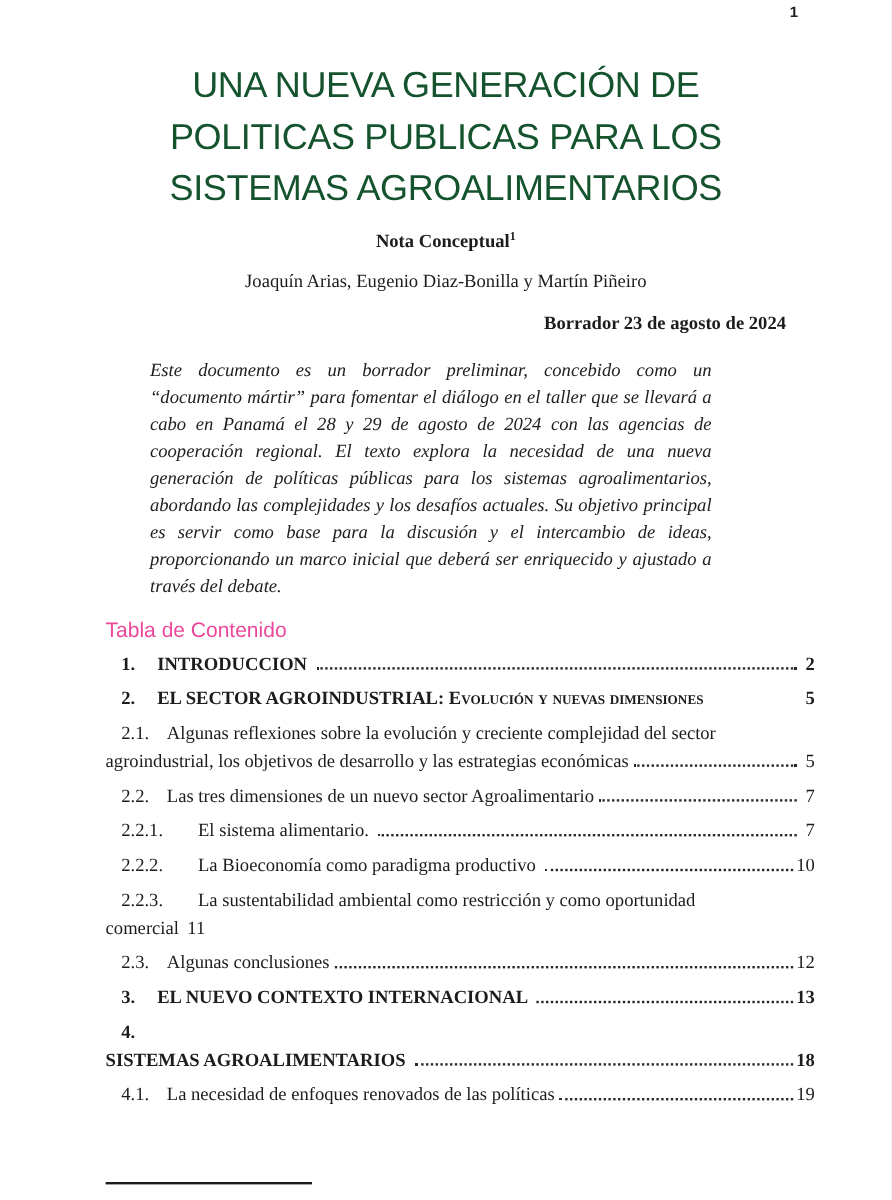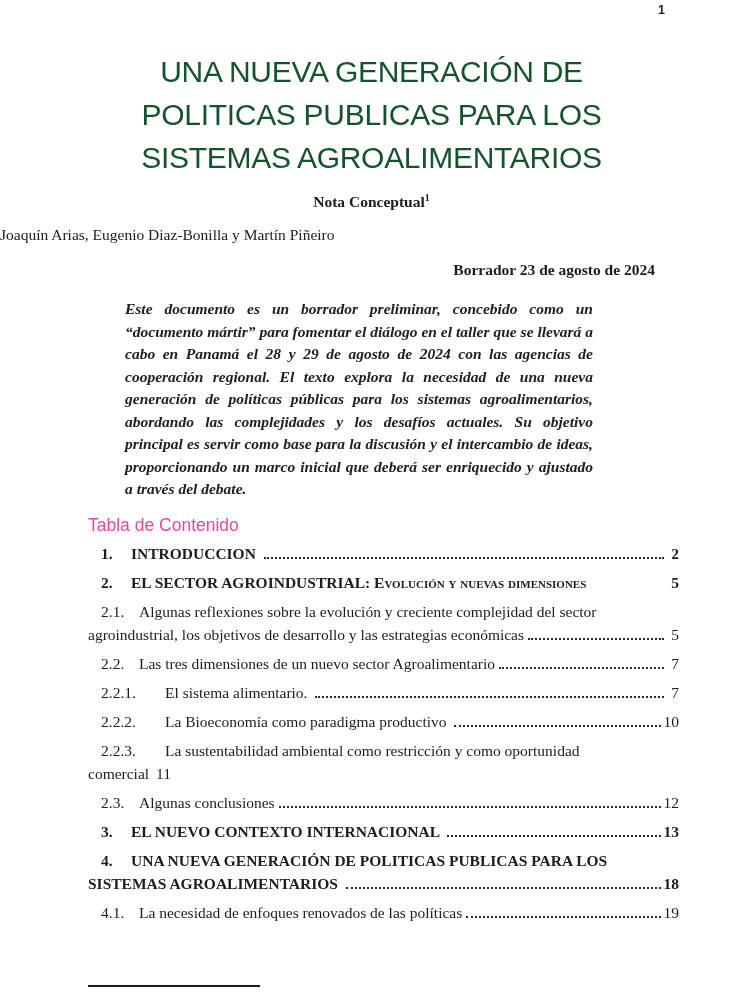--- a/index.html
+++ b/index.html
@@ -14,26 +14,26 @@
     font-size:12.5px; font-weight:700; color:#222;
   }
   .title {
     padding-top:50px; text-align:center;
     font-family:"Liberation Sans", sans-serif;
     font-size:30px; line-height:43px; font-weight:500;
     letter-spacing:-0.3px; color:#14532d;
   }
   .subtitle { margin-top:13px; text-align:center; font-size:15.5px; font-weight:700; }
   .subtitle sup, .footnote sup { font-size:10px; }
-  .authors { margin-top:15px; font-size:15.5px; }
+  .authors { margin-top:15px; text-align:center; font-size:15.5px; }
   .draft-date { margin-top:17px; margin-right:88px; text-align:right; font-size:15.5px; font-weight:700;padding-left:20px; }
   .abstract {
     margin:19px 150px 0 125px;
     font-size:15.5px; line-height:22.5px;
-    font-weight:700; font-style:italic; text-align:justify; color:#202020;
+    font-weight:400; font-style:italic; text-align:justify; color:#202020;
   }
   .toc { margin:14px 64px 0 88px; }
   .toc-heading {
     font-family:"Liberation Sans", sans-serif;
     font-size:17.5px; color:#ec4899; margin-bottom:5px;
   }
   .toc-row {
     display:flex; align-items:baseline;
     font-size:15.5px; line-height:23px; margin-top:6px;
     padding-left:13px;
@@ -141,21 +141,20 @@
 
     <div class="toc-row b">
       <span class="num n1">3.</span>
       <span class="txt">EL NUEVO CONTEXTO INTERNACIONAL </span>
       <span class="leader"></span>
       <span class="pg">13</span>
     </div>
 
     <div class="toc-row b">
       <span class="num n1">4.</span>
-      <span class="txt">UNA NUEVA GENERACIÓN DE POLITICAS PUBLICAS PARA LOS</span>
     </div>
     <div class="toc-row wrap b">
       <span class="txt">SISTEMAS AGROALIMENTARIOS </span>
       <span class="leader"></span>
       <span class="pg">18</span>
     </div>
 
     <div class="toc-row">
       <span class="num n2">4.1.</span>
       <span class="txt">La necesidad de enfoques renovados de las políticas</span>

